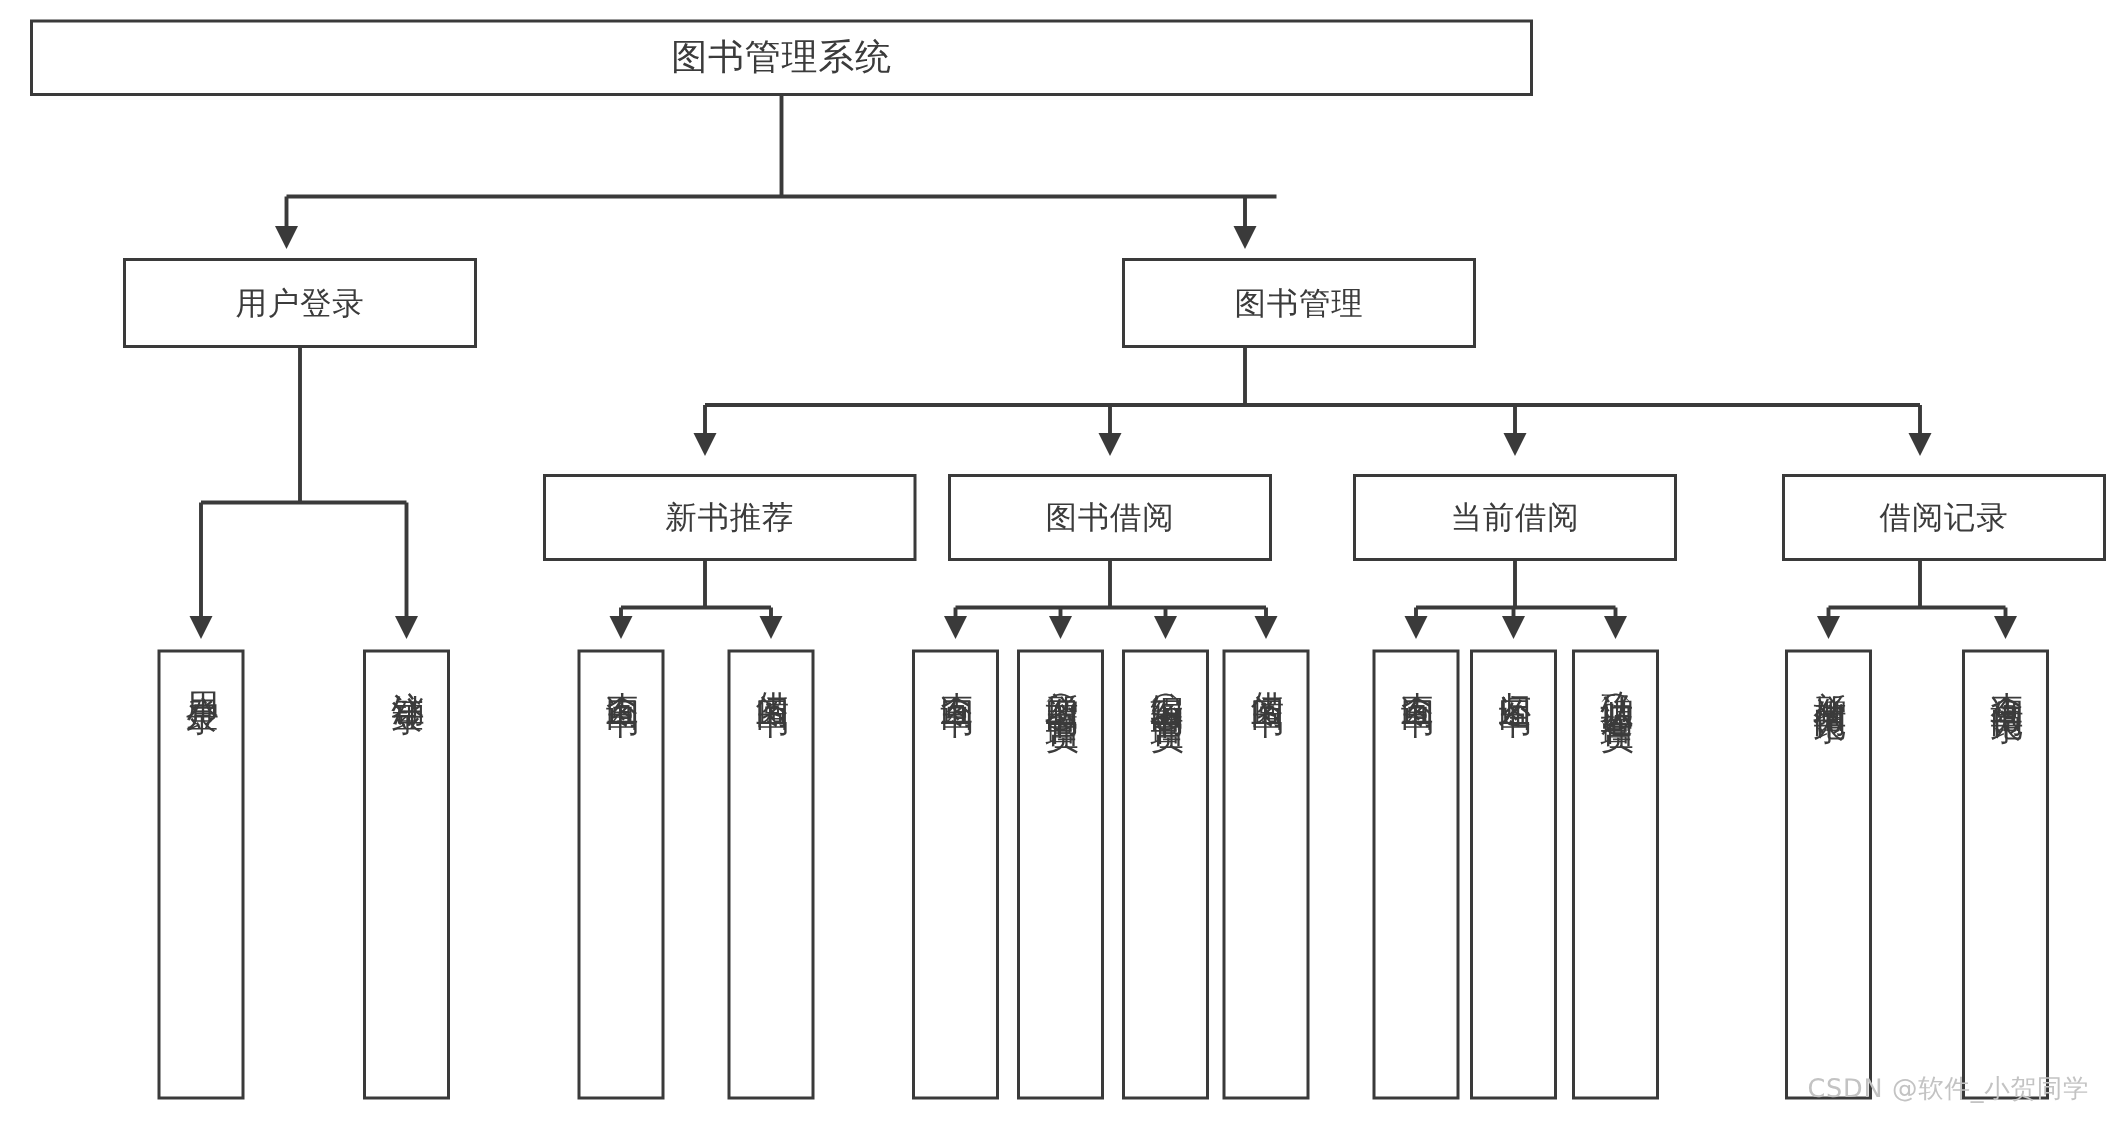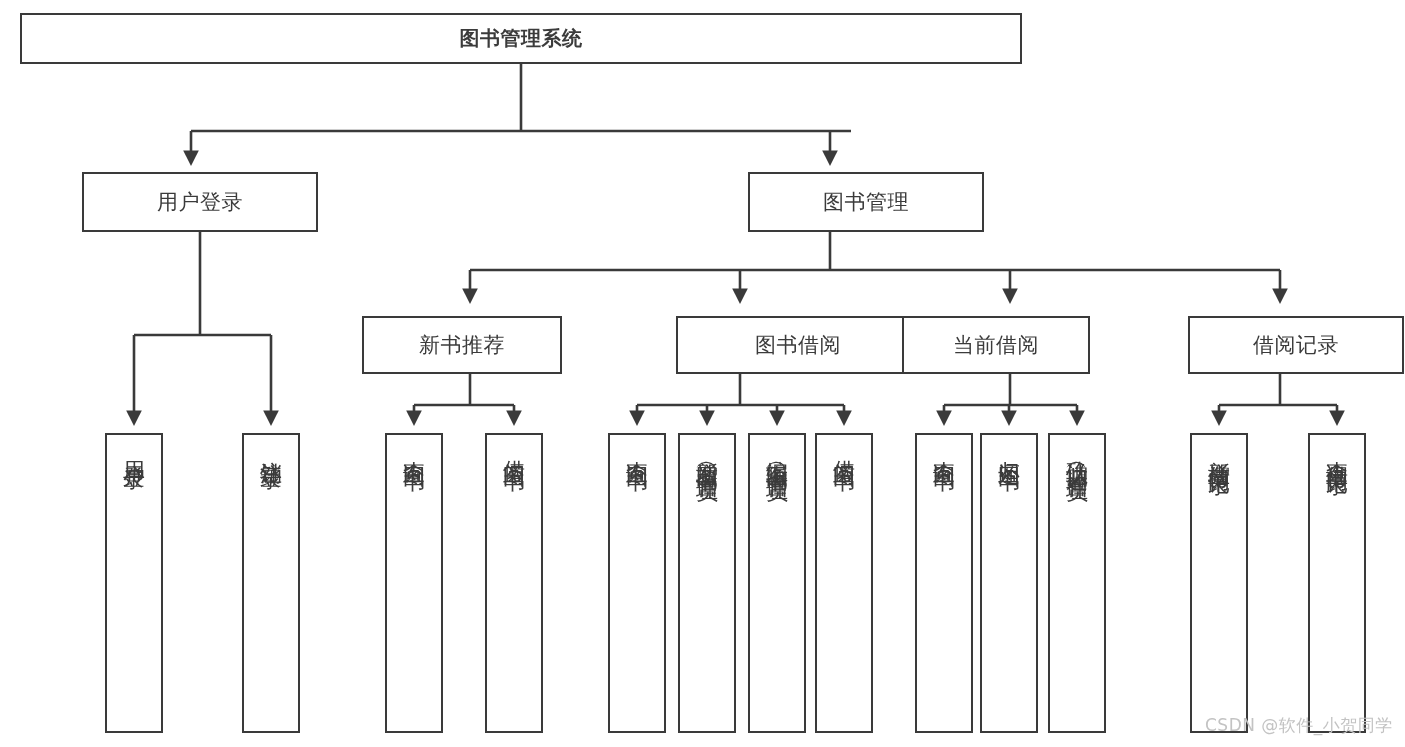--- a/index.html
+++ b/index.html
@@ -52,21 +52,21 @@
     padding-top: 8px;
   }
   .node.vertical .node-label {
     writing-mode: vertical-rl;
     text-orientation: upright;
     font-size: 22px;
     letter-spacing: 3px;
     line-height: 1;
     white-space: nowrap;
   }
-  #node-root .node-label { font-size: 20px; font-weight: bold; }
+  #node-root .node-label { font-size: 24px; }
   .watermark {
     position: absolute;
     color: #c3c3c3;
     font-size: 17px;
     white-space: nowrap;
     letter-spacing: 0.5px;
     font-family: "DejaVu Sans", "Liberation Sans", sans-serif;
   }
 </style>
 </head>
@@ -128,27 +128,27 @@
     <span class="node-label">图书管理系统</span>
   </div>
 
   <div class="node horizontal" style="left:82px; top:172px; width:236px; height:60px;">
     <span class="node-label">用户登录</span>
   </div>
   <div class="node horizontal" style="left:748px; top:172px; width:236px; height:60px;">
     <span class="node-label">图书管理</span>
   </div>
 
-  <div class="node horizontal" style="left:362px; top:316px; width:200px; height:58px;">
+  <div class="node horizontal" style="left:362px; top:316px; width:249px; height:58px;">
     <span class="node-label">新书推荐</span>
   </div>
-  <div class="node horizontal" style="left:632px; top:316px; width:244px; height:58px;margin-left:44px;">
+  <div class="node horizontal" style="left:632px; top:316px; width:216px; height:58px;">
     <span class="node-label">图书借阅</span>
   </div>
-  <div class="node horizontal" style="left:902px; top:316px; width:188px; height:58px;">
+  <div class="node horizontal" style="left:902px; top:316px; width:216px; height:58px;">
     <span class="node-label">当前借阅</span>
   </div>
   <div class="node horizontal" style="left:1188px; top:316px; width:216px; height:58px;">
     <span class="node-label">借阅记录</span>
   </div>
 
   <div class="node vertical" style="left:105px; top:433px; width:58px; height:300px;">
     <span class="node-label">用户登录</span>
   </div>
   <div class="node vertical" style="left:242px; top:433px; width:58px; height:300px;">

